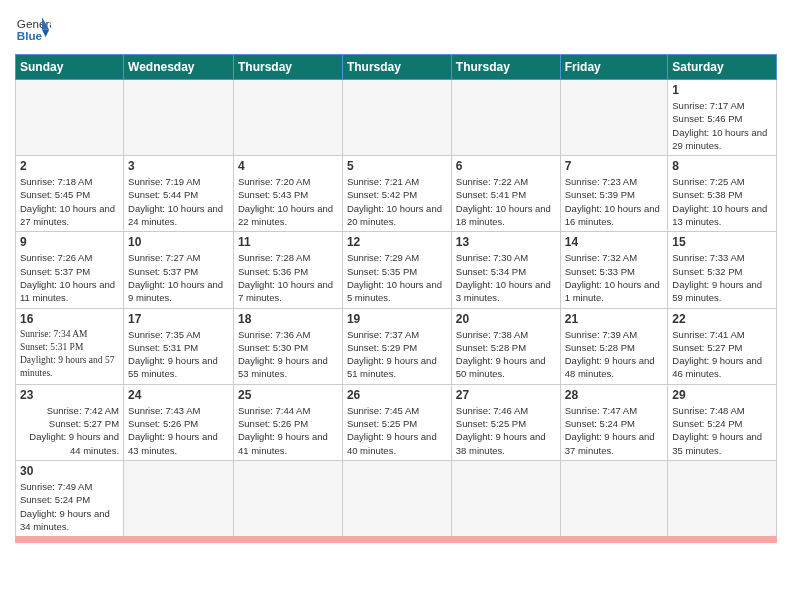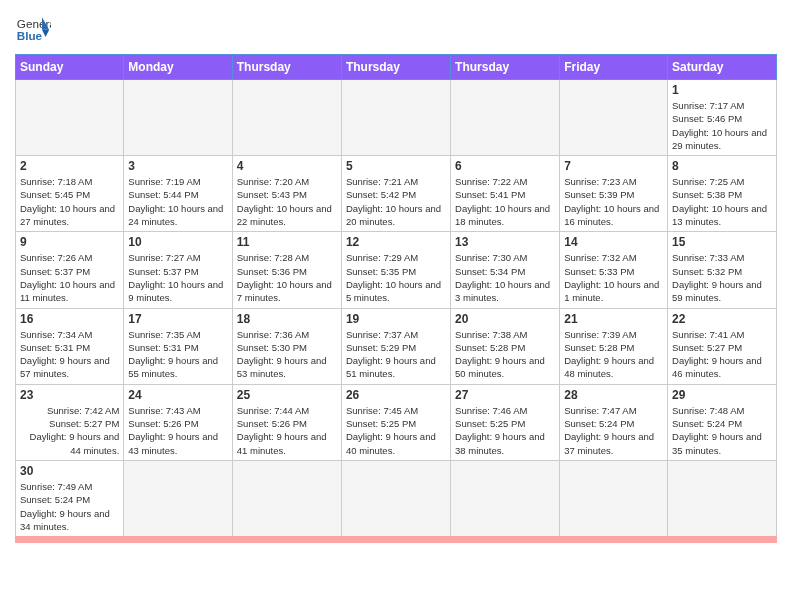--- a/index.html
+++ b/index.html
@@ -43,21 +43,21 @@
     .location {
       font-size: 15px;
       color: #555;
     }
     .calendar {
       width: 100%;
       border-collapse: collapse;
       border: 1px solid #ccc;
     }
     .calendar th {
-      background: #8b5cf6;
+      background: #0f766e;
       color: #fff;
       font-size: 12px;
       font-weight: bold;
       padding: 5px 4px;
       text-align: left;
       border: 1px solid #5590de;
     }
     .calendar td {
       vertical-align: top;
       border: 1px solid #ccc;
@@ -102,21 +102,21 @@
     <div class="title-block">
       <div class="month-title"></div>
       <div class="location"></div>
     </div>
   </div>
 
   <table class="calendar">
     <thead>
       <tr>
       <th>Sunday</th>
-          <th>Monday</th>
+          <th>Wednesday</th>
           <th>Thursday</th>
           <th>Thursday</th>
           <th>Thursday</th>
           <th>Friday</th>
           <th>Saturday</th>
         </tr>
     </thead>
     <tbody id="calendar-body">
     <tr>
           <td class="empty"></td>
@@ -216,21 +216,21 @@
           <td>
             <span class="day-number">15</span>
             <div class="day-info" style="white-space: pre-line;">Sunrise: 7:33 AM
 Sunset: 5:32 PM
 Daylight: 9 hours and 59 minutes.</div>
           </td>
         </tr>
         <tr>
           <td>
             <span class="day-number">16</span>
-            <div class="day-info" style="white-space: pre-line;">Sunrise: 7:34 AM
+            <div class="day-info" style="white-space: pre-line; font-family: Liberation Serif, serif;">Sunrise: 7:34 AM
 Sunset: 5:31 PM
 Daylight: 9 hours and 57 minutes.</div>
           </td>
           <td>
             <span class="day-number">17</span>
             <div class="day-info" style="white-space: pre-line;">Sunrise: 7:35 AM
 Sunset: 5:31 PM
 Daylight: 9 hours and 55 minutes.</div>
           </td>
           <td>

